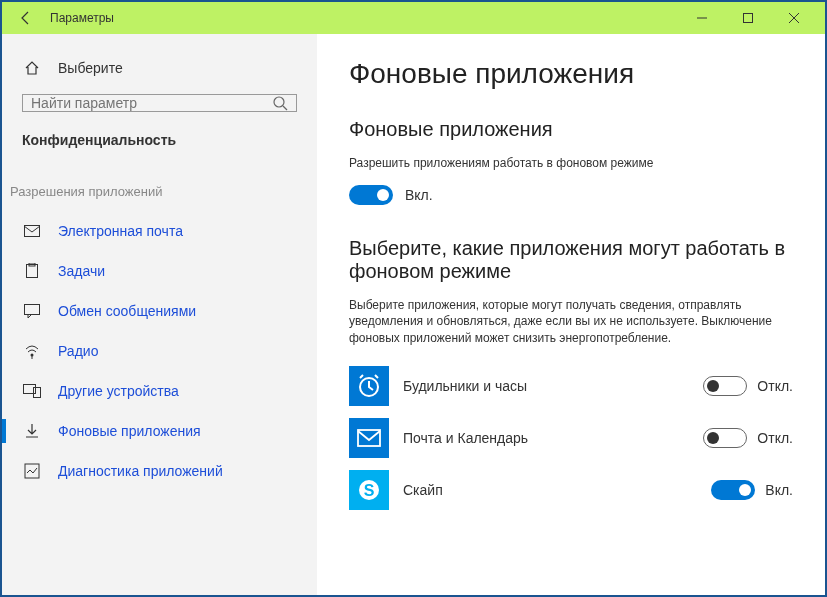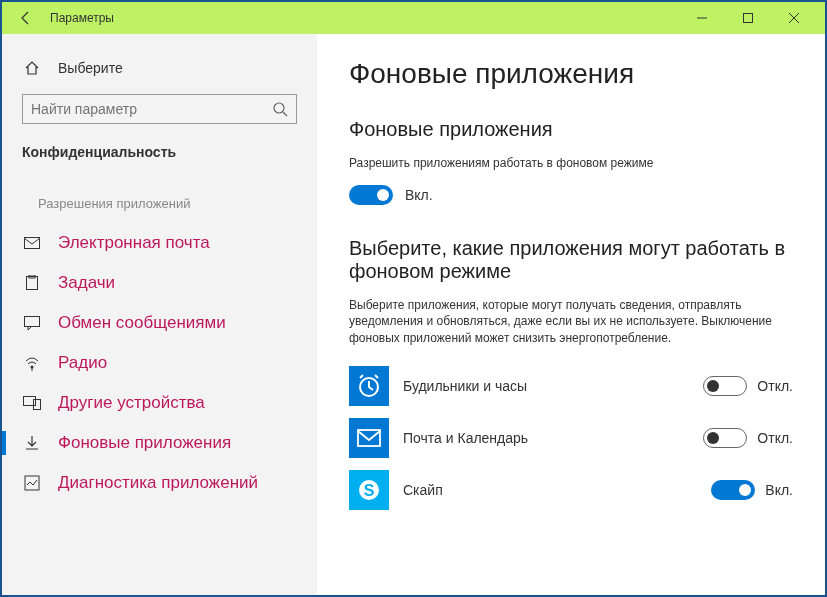--- a/index.html
+++ b/index.html
@@ -7,29 +7,29 @@
 .titlebar { height: 32px; display: flex; align-items: center; padding: 16px 8px; background: #bef264; }
 .tb-back { width: 32px; height: 32px; display: flex; align-items: center; justify-content: center; cursor: pointer; }
 .tb-title { font-size: 12px; color: #333; padding-left: 8px; }
 .tb-spacer { flex: 1; }
 .tb-btn { width: 46px; height: 32px; display: flex; align-items: center; justify-content: center; cursor: pointer; }
 .content { display: flex; height: calc(597px - 36px); }
 .sidebar { width: 315px; background: #f3f3f3; padding: 16px 0; overflow: hidden; }
 .home-row { display: flex; align-items: center; padding: 8px 20px 16px 20px; cursor: pointer; }
 .home-row .icon { width: 20px; height: 20px; margin-right: 16px; display: flex; align-items: center; justify-content: center; }
 .home-row .label { font-size: 14px; color: #333; }
-.search-box { margin: 0 20px 20px 20px; border: 1px solid #999; background: #fff0; display: flex; align-items: center; height: 30px; padding: 0 8px; }
+.search-box { margin: 0 20px 20px 20px; border: 1px solid #999; background: #fff0; display: flex; align-items: center; height: 18px; padding: 0 8px; }
 .search-box input { flex: 1; border: none; background: transparent; outline: none; font-size: 14px; color: #666; }
 .search-box .sicon { width: 16px; height: 16px; }
 .section-title { font-size: 14px; font-weight: 600; color: #333; padding: 0 20px 20px 20px; }
-.group-label { font-size: 13px; color: #888; padding: 16px 20px 12px 36px; }
+.group-label { font-size: 13px; color: #888; padding: 16px 20px 12px 8px; }
 .nav-item { display: flex; align-items: center; padding: 10px 20px; cursor: pointer; position: relative; }
 .nav-item.active::before { content: ''; position: absolute; left: 0; top: 8px; bottom: 8px; width: 4px; background: #0078d4; }
 .nav-item .icon { width: 20px; height: 20px; margin-right: 16px; display: flex; align-items: center; justify-content: center; }
-.nav-item .label { font-size: 17px; color: #be185d; }
+.nav-item .label { font-size: 14px; color: #1d4ed8; }
 .main { flex: 1; padding: 24px 32px; overflow-y: auto; }
 .page-title { font-size: 28px; font-weight: 300; color: #222; margin-bottom: 28px; }
 .sub-title { font-size: 20px; font-weight: 400; color: #222; margin-bottom: 14px; }
 .desc { font-size: 12px; color: #333; margin-bottom: 14px; line-height: 1.35; }
 .toggle-row { display: flex; align-items: center; margin-bottom: 32px; }
 .toggle { width: 44px; height: 20px; border-radius: 10px; position: relative; cursor: pointer; margin-right: 12px; }
 .toggle.on { background: #0078d4; }
 .toggle.off { background: #fff; border: 1px solid #666; }
 .toggle .knob { width: 12px; height: 12px; border-radius: 50%; position: absolute; top: 4px; }
 .toggle.on .knob { background: #fff; right: 4px; }

